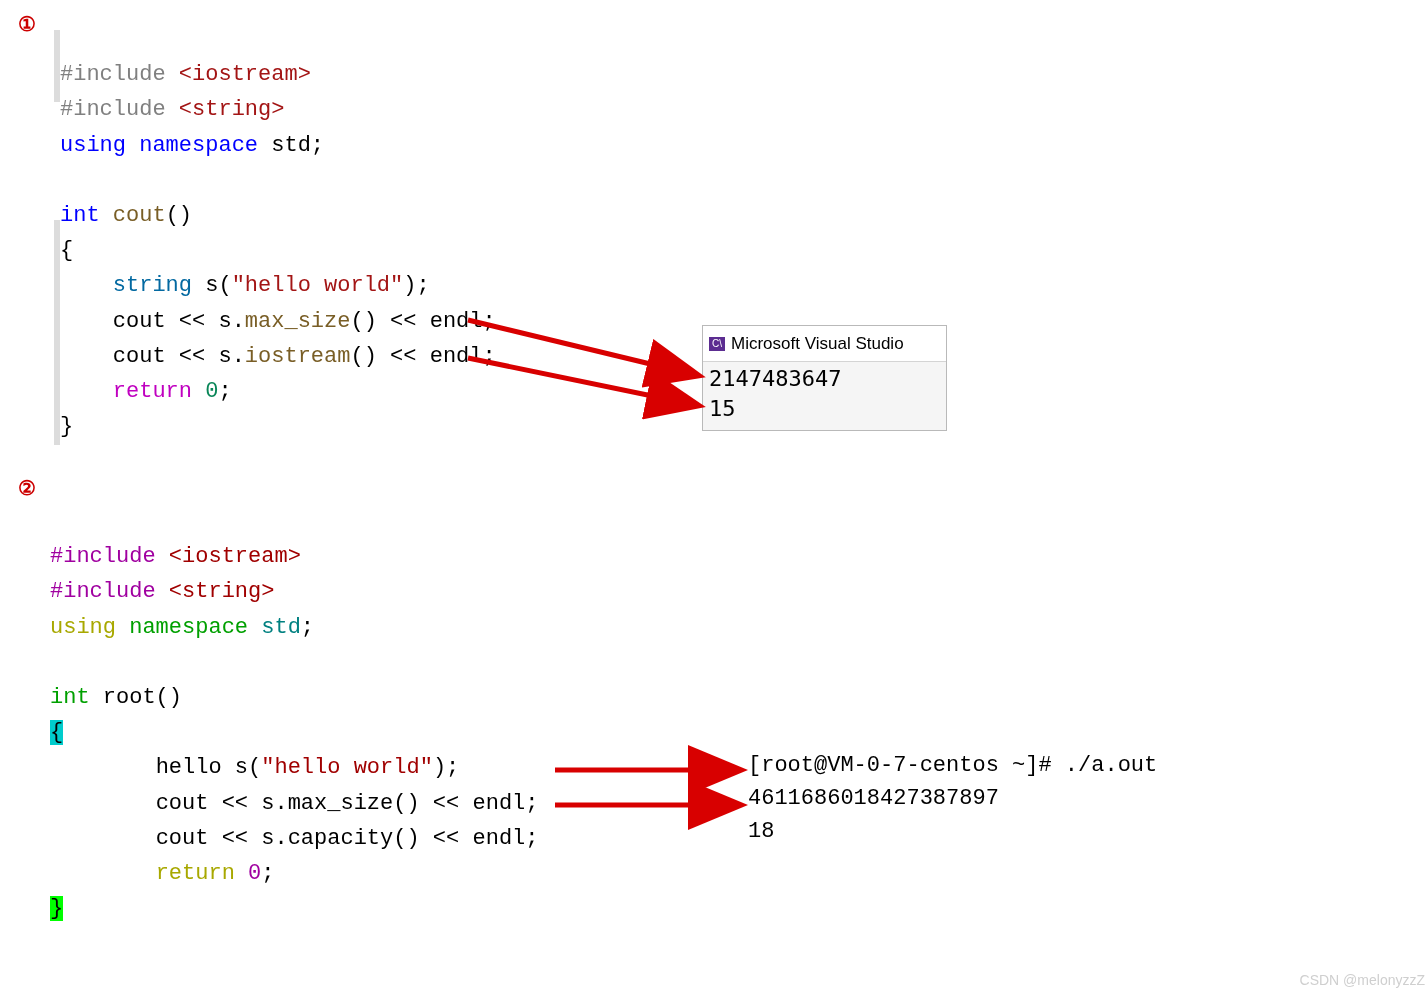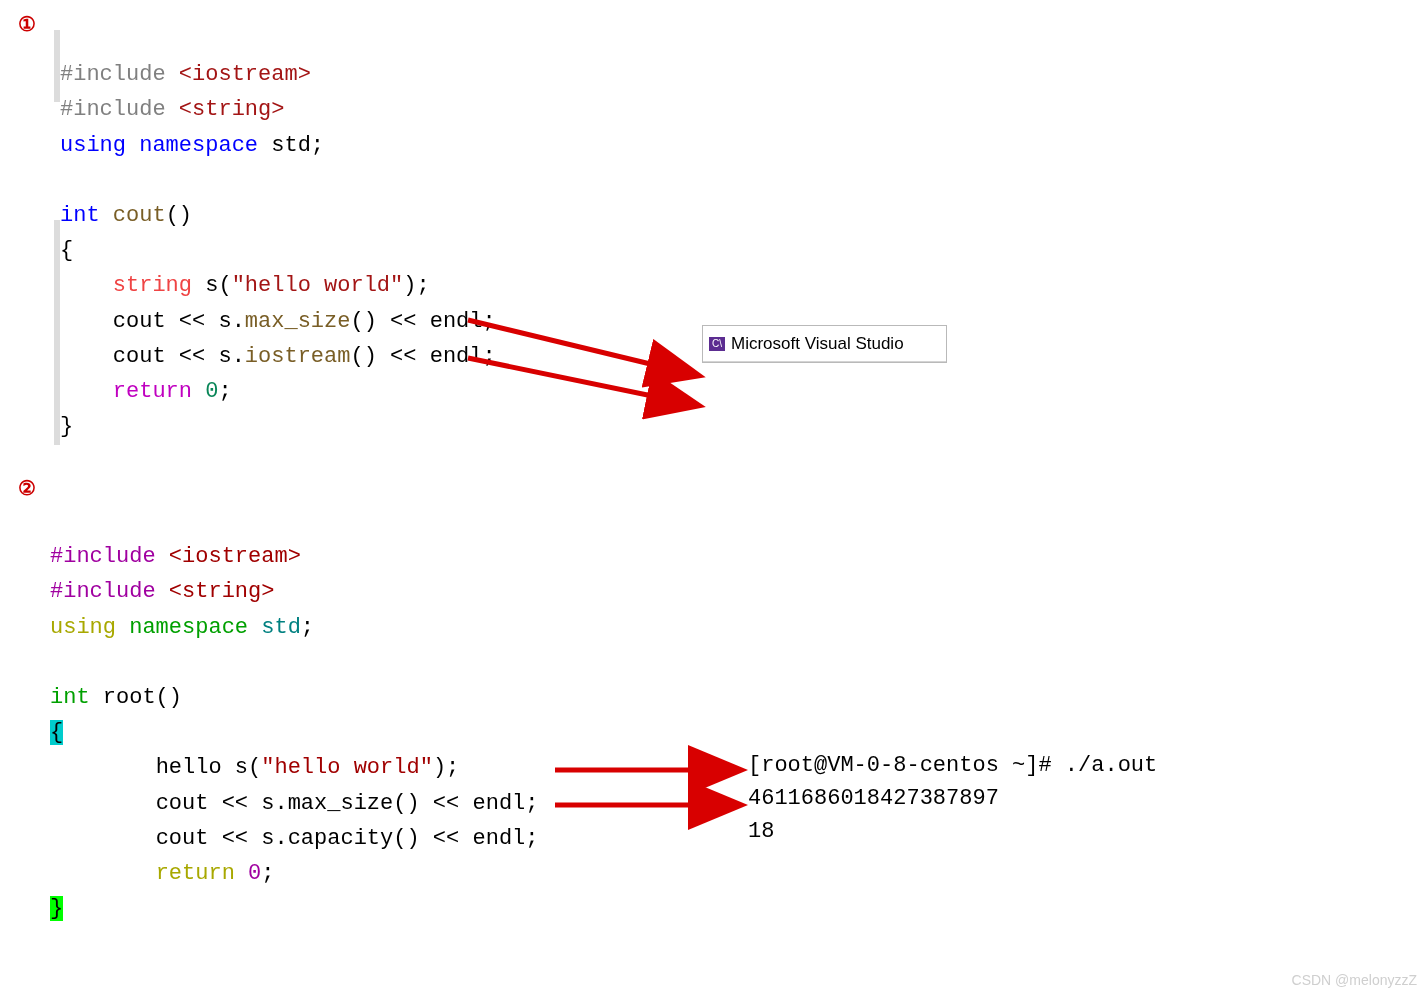--- a/index.html
+++ b/index.html
@@ -26,21 +26,21 @@
   }
   .gutter {
     position: absolute;
     width: 6px;
     background: #dcdcdc;
   }
   
   .vs-pre   { color: #808080; }
   .vs-inc   { color: #a31515; }
   .vs-kw    { color: #0000ff; }
-  .vs-type  { color: #ef4444; }
+  .vs-type  { color: #0369a1; }
   .vs-call  { color: #795e26; }
   .vs-num   { color: #098658; }
   .vs-punct { color: #000; }
   .vs-id    { color: #000; }
 
   
   .gx-pre   { color: #a000a0; }
   .gx-inc   { color: #a00000; }
   .gx-using { color: #a8a800; }
   .gx-ns    { color: #00a000; }
@@ -93,21 +93,21 @@
     font-size: 22px;
     color: #000;
     white-space: pre;
     line-height: 1.5;
   }
 
   .arrow { position: absolute; pointer-events: none; }
 
   .watermark {
     position: absolute;
-    right: 10px;
+    right: 2px;
     bottom: 6px;
     font-family: Arial, sans-serif;
     font-size: 14px;
     color: #cfcfcf;
   }
 </style>
 </head>
 <body>
 
 <div class="marker" style="left:18px; top:8px;">①</div>
@@ -126,20 +126,24 @@
 <span>    </span><span class="vs-id">cout </span><span class="vs-punct">&lt;&lt; </span><span class="vs-id">s</span><span class="vs-punct">.</span><span class="vs-call">max_size</span><span class="vs-punct">() </span><span class="vs-punct">&lt;&lt; </span><span class="vs-id">endl</span><span class="vs-punct">;</span>
 <span>    </span><span class="vs-id">cout </span><span class="vs-punct">&lt;&lt; </span><span class="vs-id">s</span><span class="vs-punct">.</span><span class="vs-call">iostream</span><span class="vs-punct">() </span><span class="vs-punct">&lt;&lt; </span><span class="vs-id">endl</span><span class="vs-punct">;</span>
 <span>    </span><span style="color:#c000c0">return </span><span class="vs-num">0</span><span class="vs-punct">;</span>
 <span class="vs-punct">}</span>
 </div>
 
 <div class="vs-popup" style="left:702px; top:325px; width:243px;">
   <div class="vs-popup-title">
     <span class="vs-popup-ico">C\</span>
     <span>Microsoft Visual Studio</span>
+  </div>
+  <div class="vs-popup-body">
+    <div>2147483647</div>
+    <div>15</div>
   </div>
 </div>
 
 <svg class="arrow" style="left:0; top:0;" width="1427" height="997">
   <defs>
     <marker id="ah" markerWidth="12" markerHeight="10" refX="10" refY="5" orient="auto">
       <path d="M0,0 L12,5 L0,10 Z" fill="#d80000"></path>
     </marker>
   </defs>
 
@@ -160,18 +164,18 @@
 <span class="gx-int">int </span><span class="gx-txt">root()</span>
 <span class="brace-cy">{</span>
 <span>        </span><span class="gx-txt">hello s(</span><span class="gx-str">"hello world"</span><span class="gx-txt">);</span>
 <span>        </span><span class="gx-txt">cout &lt;&lt; s.max_size() &lt;&lt; endl;</span>
 <span>        </span><span class="gx-txt">cout &lt;&lt; s.capacity() &lt;&lt; endl;</span>
 <span>        </span><span class="gx-ret">return </span><span class="gx-num">0</span><span class="gx-txt">;</span>
 <span class="brace-gr">}</span>
 </div>
 
 <div class="term" style="left:748px; top:716px;">
-<span>[root@VM-0-8-centos ~]# ./a.out</span>
+<span>[root@VM-0-7-centos ~]# ./a.out</span>
 <span>4611686018427387897</span>
 <span>18</span>
 </div>
 
 <div class="watermark">CSDN @melonyzzZ</div>
 
 </body></html>

